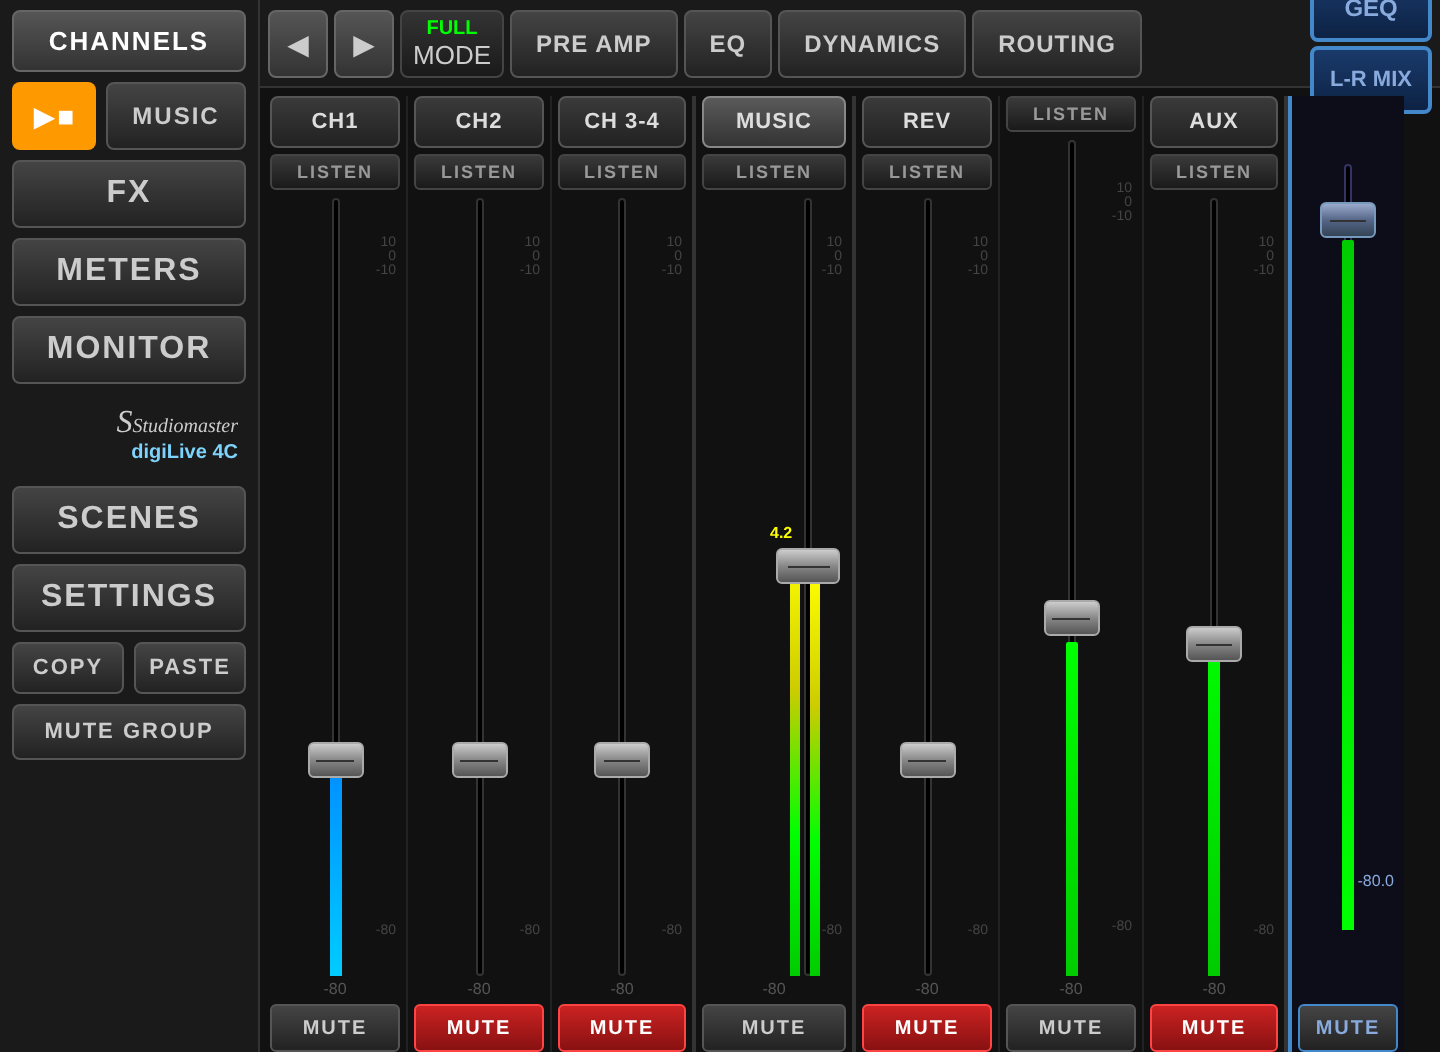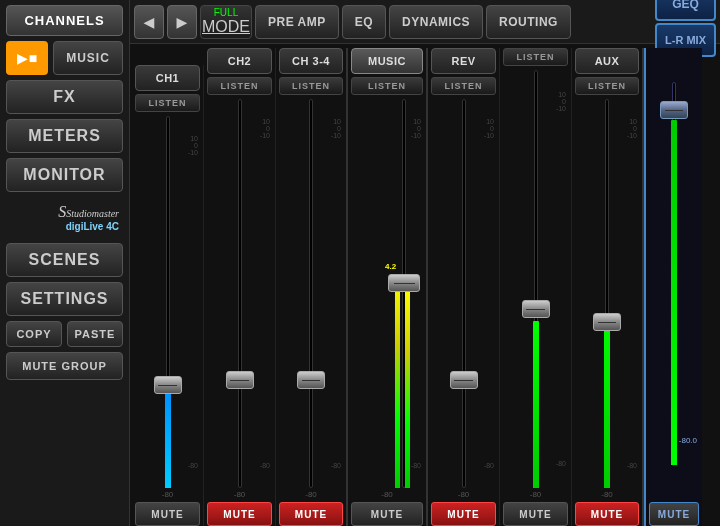--- a/index.html
+++ b/index.html
@@ -167,22 +167,22 @@
       border: 1px solid #444;
       border-radius: 4px;
       width: 52px;
       height: 34px;
       cursor: pointer;
       display: flex;
       flex-direction: column;
       align-items: center;
       justify-content: center;
     }
-    .full-text { color: #0f0; font-size: 10px; font-weight: normal; }
-    .mode-text { color: #ccc; font-size: 16px; text-decoration: underline; }
+    .full-text { color: #0f0; font-size: 10px; font-weight: bold; }
+    .mode-text { color: #ccc; font-size: 13px; }
 
     .top-nav-btn {
       background: linear-gradient(180deg, #444 0%, #222 100%);
       border: 1px solid #555;
       border-radius: 4px;
       color: #ccc;
       font-size: 12px;
       font-weight: bold;
       height: 34px;
       padding: 0 12px;
@@ -423,21 +423,21 @@
       <button class="top-nav-btn">ROUTING</button>
     </div>
     <div class="top-bar-right">
       <button class="geq-btn">GEQ</button>
       <button class="lrmix-btn">L-R MIX</button>
     </div>
   </div>
 
   <div class="channels-area">
 
-    <div class="channel-strip" style="border-right:1px solid #222;margin-top:17px;">
+    <div class="channel-strip" style="border-right:1px solid #222;">
       <button class="ch-label-btn">CH1</button>
       <button class="listen-btn">LISTEN</button>
       <div class="fader-container" style="flex:1;width:100%;position:relative;display:flex;justify-content:center;">
         <div class="scale-labels">
           <span class="scale-num">10</span>
           <span class="scale-num">0</span>
           <span class="scale-num">-10</span>
           <span class="scale-num" style="margin-top:auto;">-80</span>
         </div>
         <div style="position:relative;width:30px;height:100%;">

